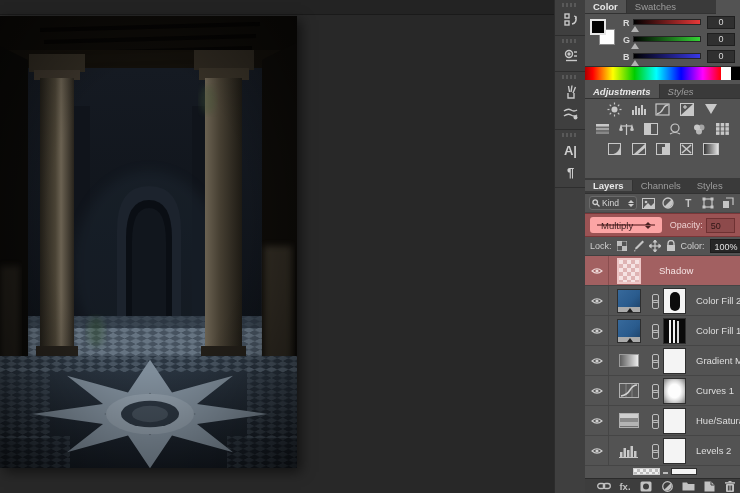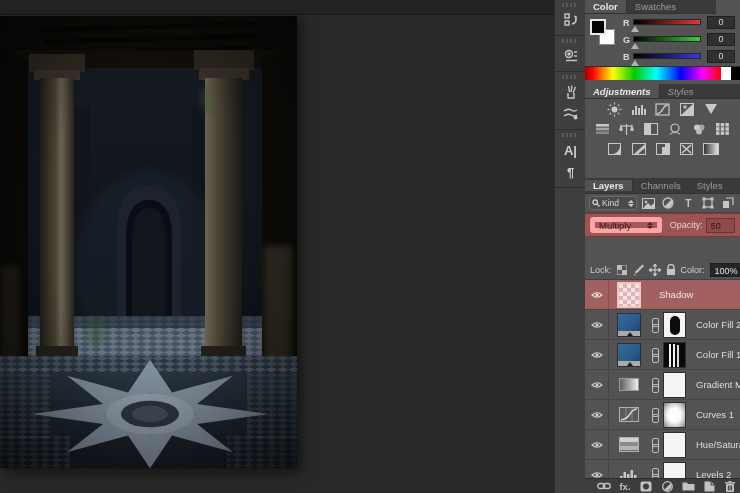--- a/index.html
+++ b/index.html
@@ -50,26 +50,26 @@
   .layers-panel { position:absolute; left:0; top:178px; width:155px; height:315px; background:#535353; }
   .layers-panel .tabbar { height:16px;align-items:center; }
   .filter-row { position:relative; height:19px; display:flex; align-items:center; padding:0 4px; gap:4px; border-bottom:1px solid #464646; }
   .kind-dd { display:flex; align-items:center; gap:2px; width:48px; height:14px; background:#4a4a4a; border:1px solid #6a6a6a; border-radius:3px; padding:0 2px; color:#d6d6d6; font-size:8.5px; }
   .spin { display:flex; flex-direction:column; margin-left:auto; gap:1px; }
   .spin i { width:0; height:0; border-left:3px solid transparent; border-right:3px solid transparent; }
   .spin .up { border-bottom:3px solid #cdcdcd; } .spin .dn { border-top:3px solid #cdcdcd; }
   .filt-ic { width:16px; height:13px; display:flex; align-items:center; justify-content:center; color:#c6c6c6; font-weight:bold; font-size:10px; }
 
   .blend-row { position:relative; height:24px; background:#9b5354; border-top:1px solid #7a3638; border-bottom:1px solid #7a3638; display:flex; align-items:center; padding:0 5px; }
-  .blend-dd { display:flex; align-items:center; width:78px; height:16px; background:#a25a5b; border:5px solid #fca5a5; border-radius:3px; padding:0 4px; color:#3a1d1d; font-size:9.5px; }
+  .blend-dd { display:flex; align-items:center; width:78px; height:16px; background:#a25a5b; border:7px solid #fca5a5; border-radius:3px; padding:0 4px; color:#3a1d1d; font-size:9.5px; }
   .blend-dd .spin .up { border-bottom-color:#4a2222; } .blend-dd .spin .dn { border-top-color:#4a2222; }
   .opacity-label { margin-left:8px; font-size:9px; color:#eccfcf; }
   .opacity-box { margin-left:3px; width:32px; height:15px; background:#8d4a4b; border:1px solid #6e3132; color:#2e1616; font-size:9px; text-align:left; padding:2px 0 0 4px; }
 
-  .lock-row { position:relative; height:19px; display:flex; align-items:center; padding:0 5px; gap:5px; border-bottom:1px solid #404040;margin-top:24px; }
+  .lock-row { position:relative; height:19px; display:flex; align-items:center; padding:0 5px; gap:5px; border-bottom:1px solid #404040; }
   .lock-label { font-size:9px; color:#cfcfcf; }
   .lock-ic { width:13px; height:12px; display:flex; align-items:center; justify-content:center; color:#c6c6c6; }
   .fill-label { margin-left:auto; font-size:9px; color:#cfcfcf; }
   .fill-box { width:33px; height:14px; background:#262626; border:1px solid #1c1c1c; color:#e0e0e0; font-size:9px; padding:2px 16px 0 4px; }
 
   .layer-list { position:relative; width:177px; height:219px; background:#4f4f4f; overflow:hidden; }
   .layer-row { position:relative; height:30px; background:#535353; border-bottom:1px solid #454545; display:flex; align-items:center; }
   .eye-cell { width:24px; height:100%; display:flex; align-items:center; justify-content:center; border-right:1px solid #464646; color:#cfcfcf; flex:none; }
   .thumb-zone { width:40px; display:flex; align-items:center; justify-content:center; flex:none; }
   .chain { width:8px; height:14px; position:relative; flex:none; margin:0 2px; }

